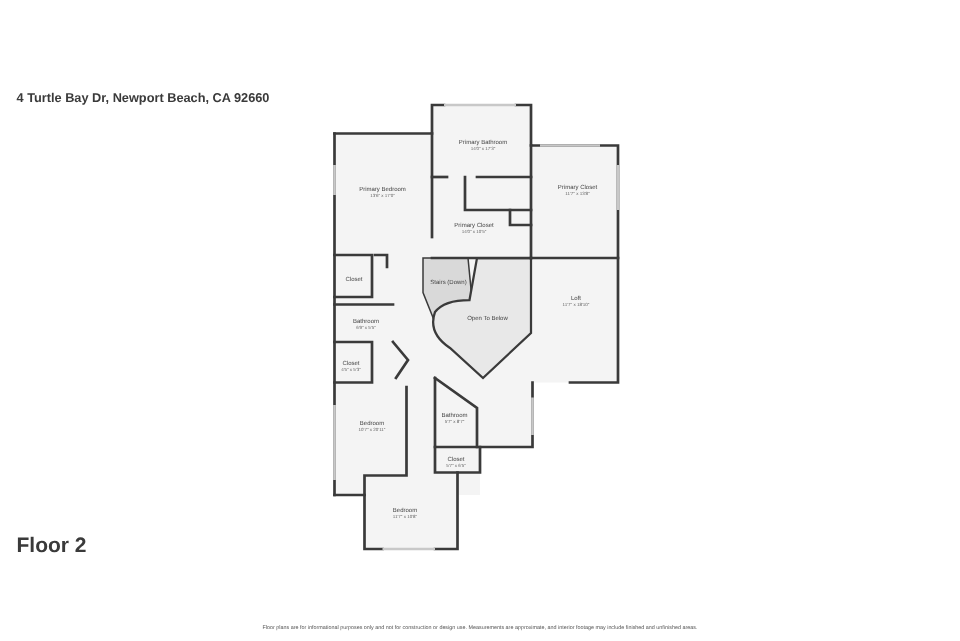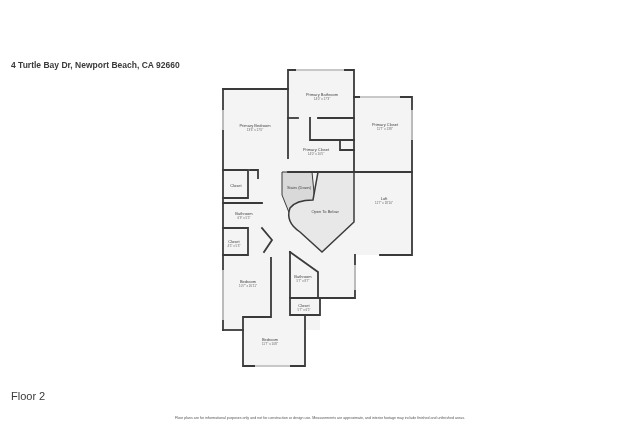--- a/index.html
+++ b/index.html
@@ -1,18 +1,18 @@
 <!DOCTYPE html>
 <html><head>
 <meta charset="utf-8">
 <style>
   html, body { margin:0; padding:0; background:#ffffff; }
   body { width:640px; height:427px; position:relative; overflow:hidden; font-family:"Liberation Sans", sans-serif; }
   .address { position:absolute; left:11px; top:20px; font-size:8.5px; font-weight:bold; color:#3a3a3a;margin-top:40px; }
-  .floor-label { position:absolute; left:11px; top:390px; font-size:11px; font-weight:normal; color:#3a3a3a; }
+  .floor-label { position:absolute; left:11px; top:355px; font-size:14px; font-weight:bold; color:#3a3a3a; }
   .disclaimer { position:absolute; left:0; right:0; top:416px; text-align:center; font-size:3.6px; color:#555; }
   svg.plan { position:absolute; left:0; top:0; }
   .room-name { font-size:4px; fill:#444; text-anchor:middle; font-family:"Liberation Sans", sans-serif; }
   .room-dim { font-size:3px; fill:#666; text-anchor:middle; font-family:"Liberation Sans", sans-serif; }
 </style>
 </head>
 <body>
 
 <div class="address">4 Turtle Bay Dr, Newport Beach, CA 92660</div>
 

